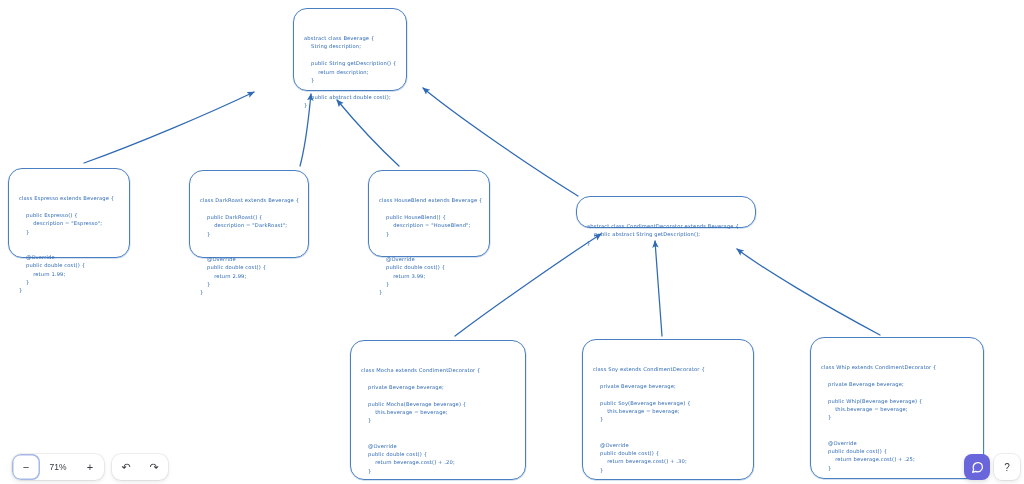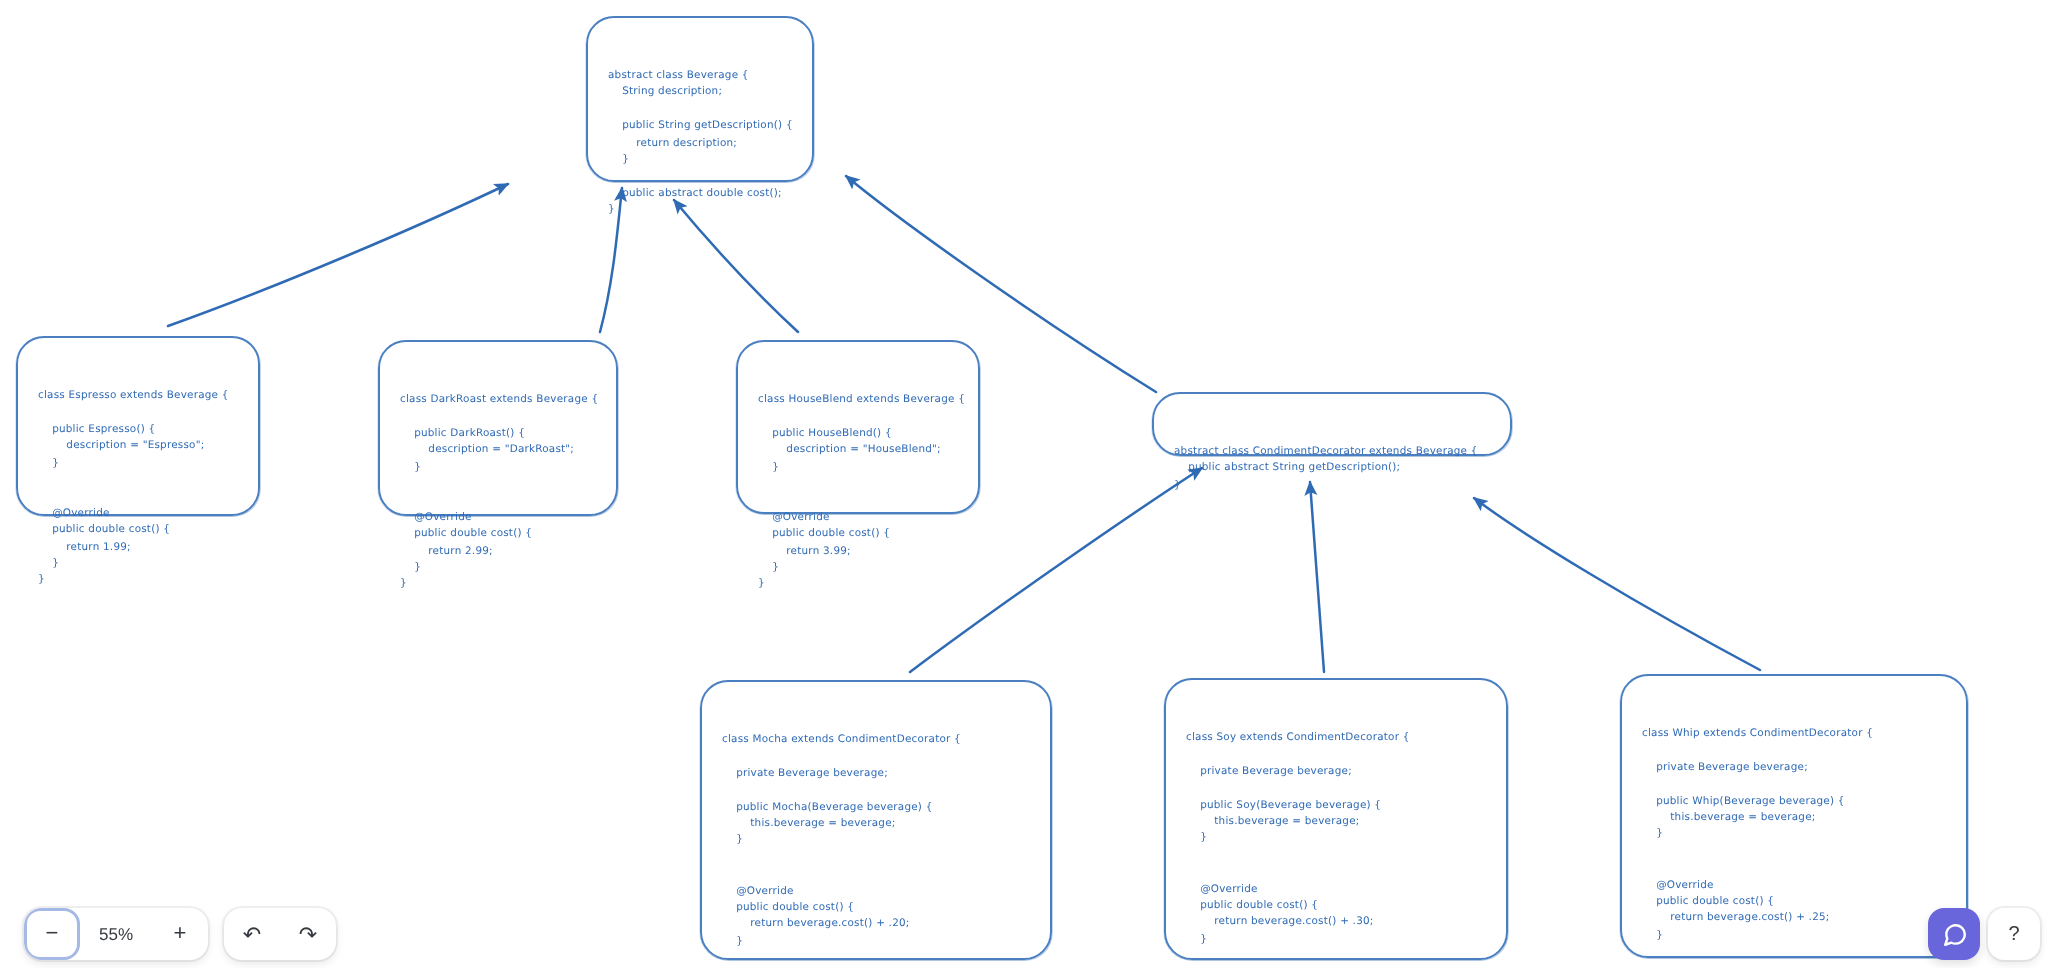--- a/index.html
+++ b/index.html
@@ -239,21 +239,21 @@
 
     @Override
     public String getDescription() {
         return beverage.getDescription() + ", " + "Whip";
     }
 }</span>
   </div>
 
   <div class="ui-group" id="zoom-group">
     <div class="ui-btn active-edge">−</div>
-    <div class="ui-btn zoomlevel">55%</div>
+    <div class="ui-btn zoomlevel">71%</div>
     <div class="ui-btn">+</div>
   </div>
 
   <div class="ui-group" id="history-group">
     <div class="ui-btn">↶</div>
     <div class="ui-btn">↷</div>
   </div>
 
   <div id="feedback-btn">
     <svg width="13" height="13" viewBox="0 0 24 24" fill="none" stroke="#ffffff" stroke-width="2.2" stroke-linecap="round" stroke-linejoin="round">

